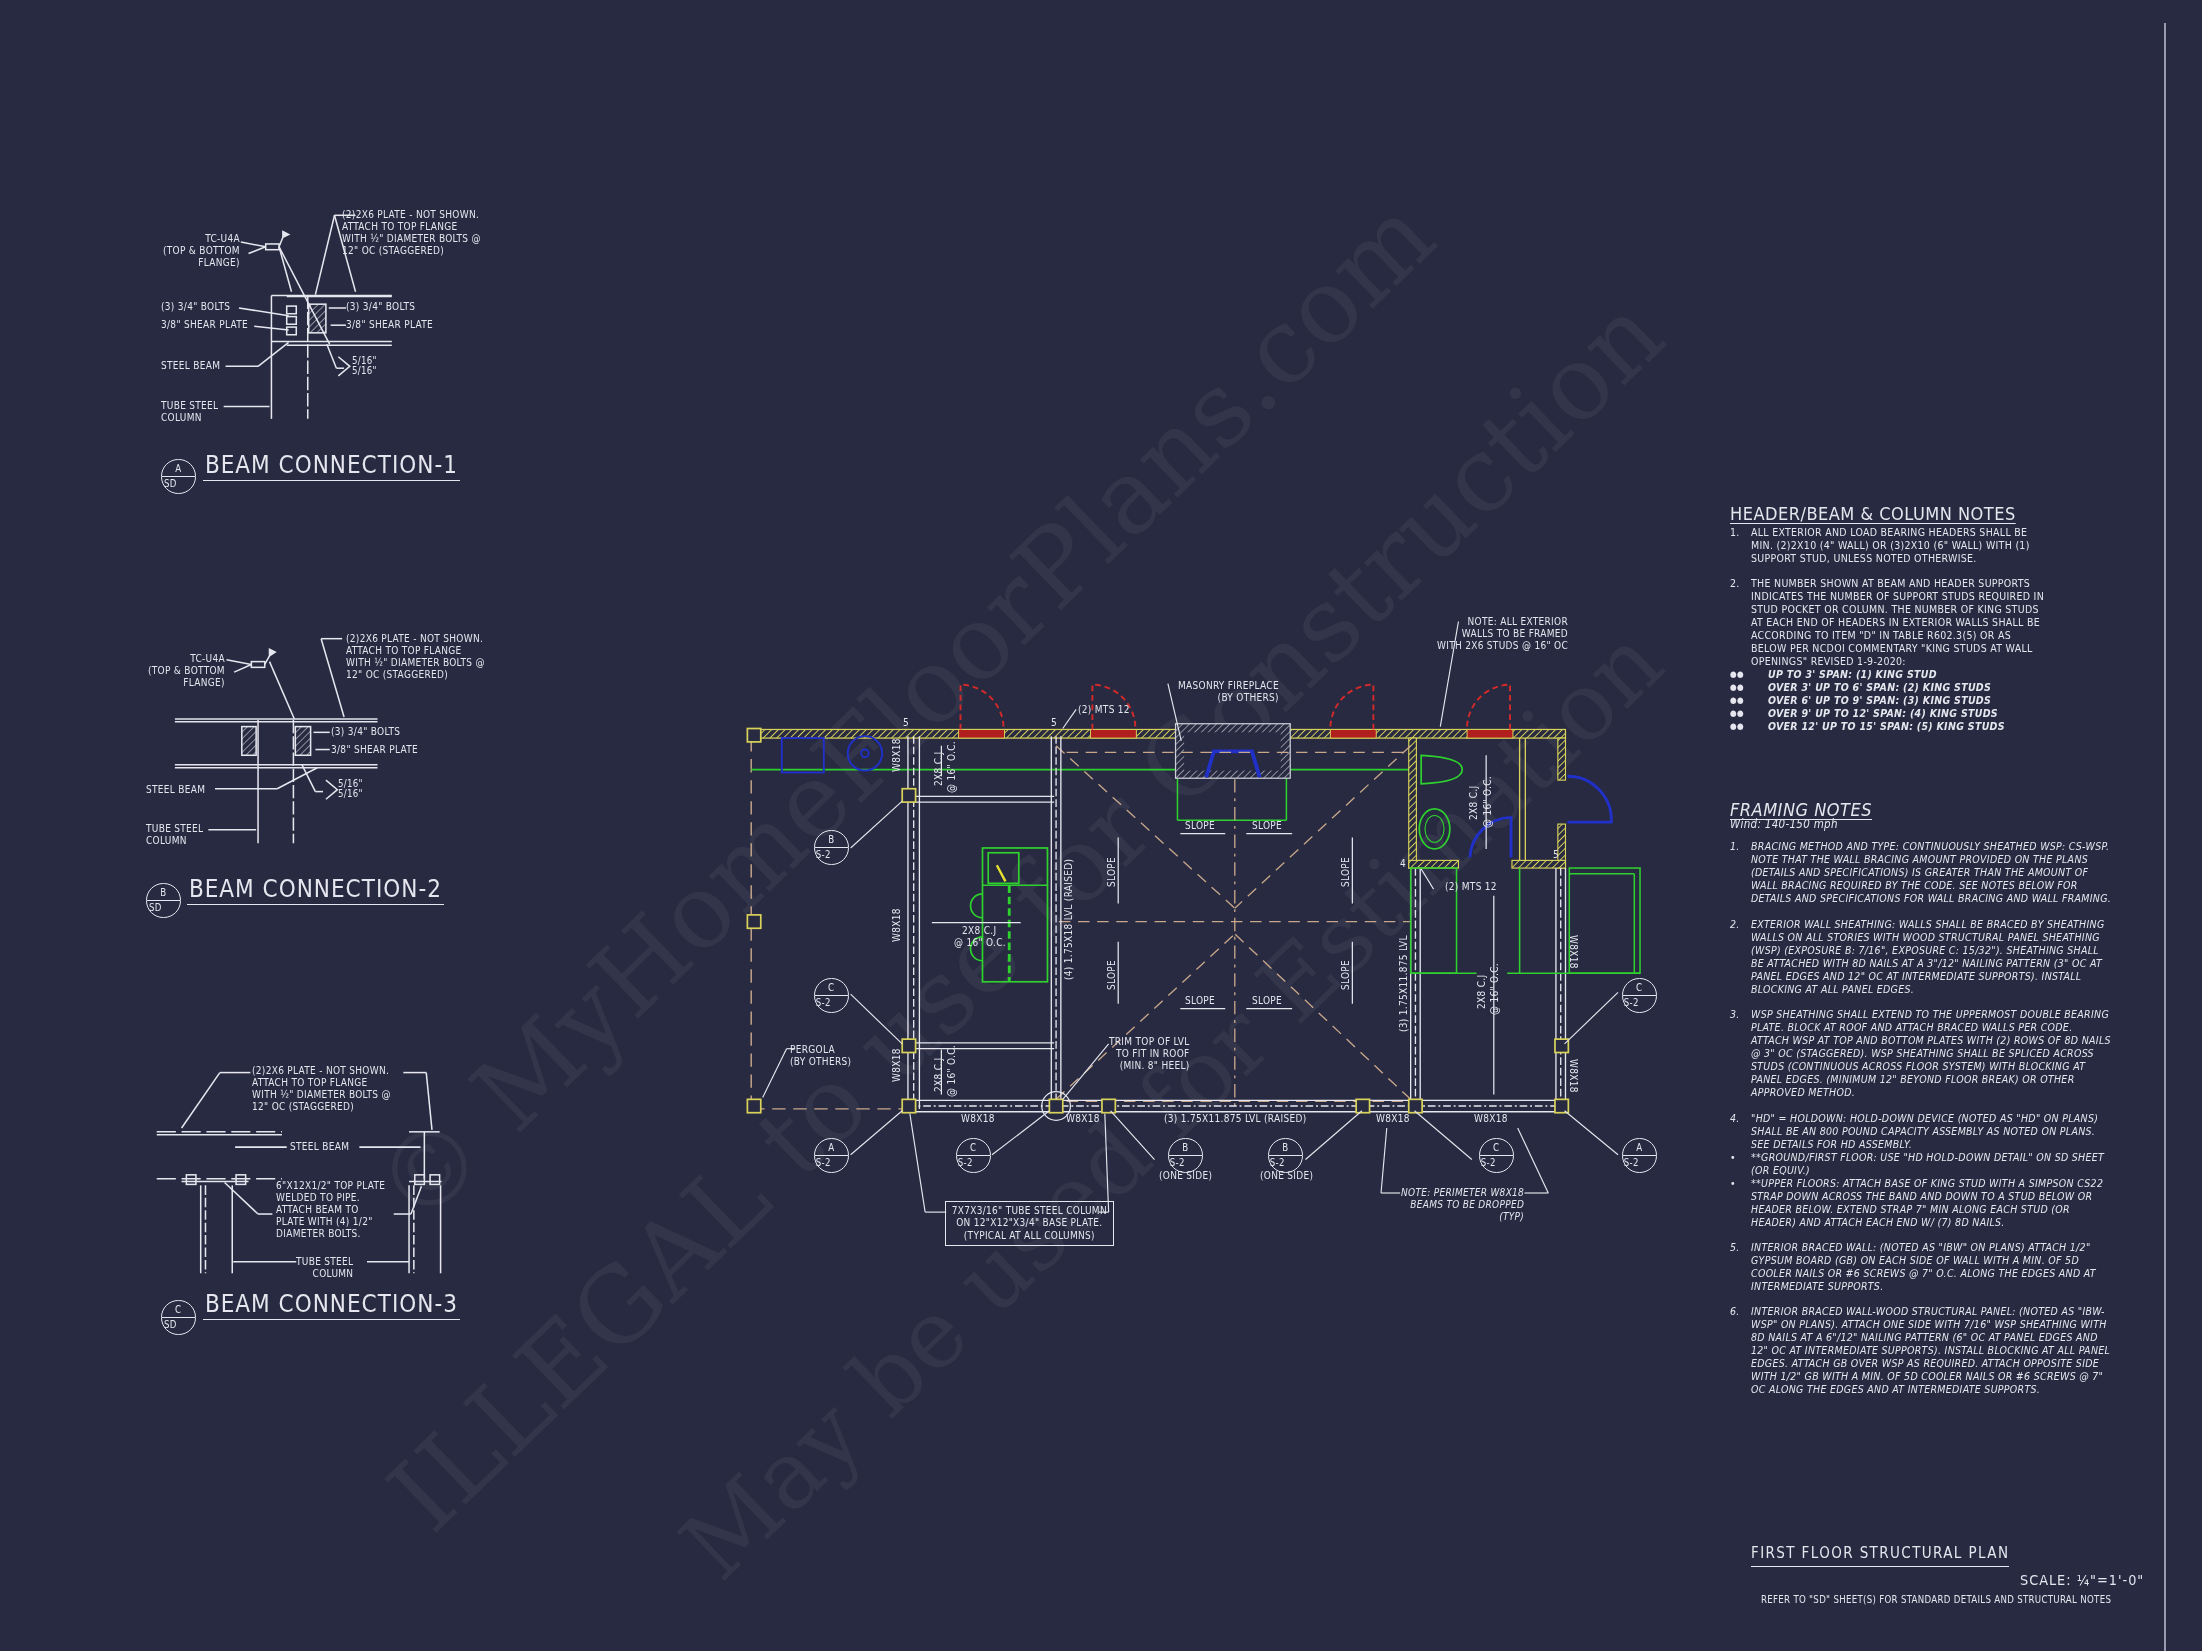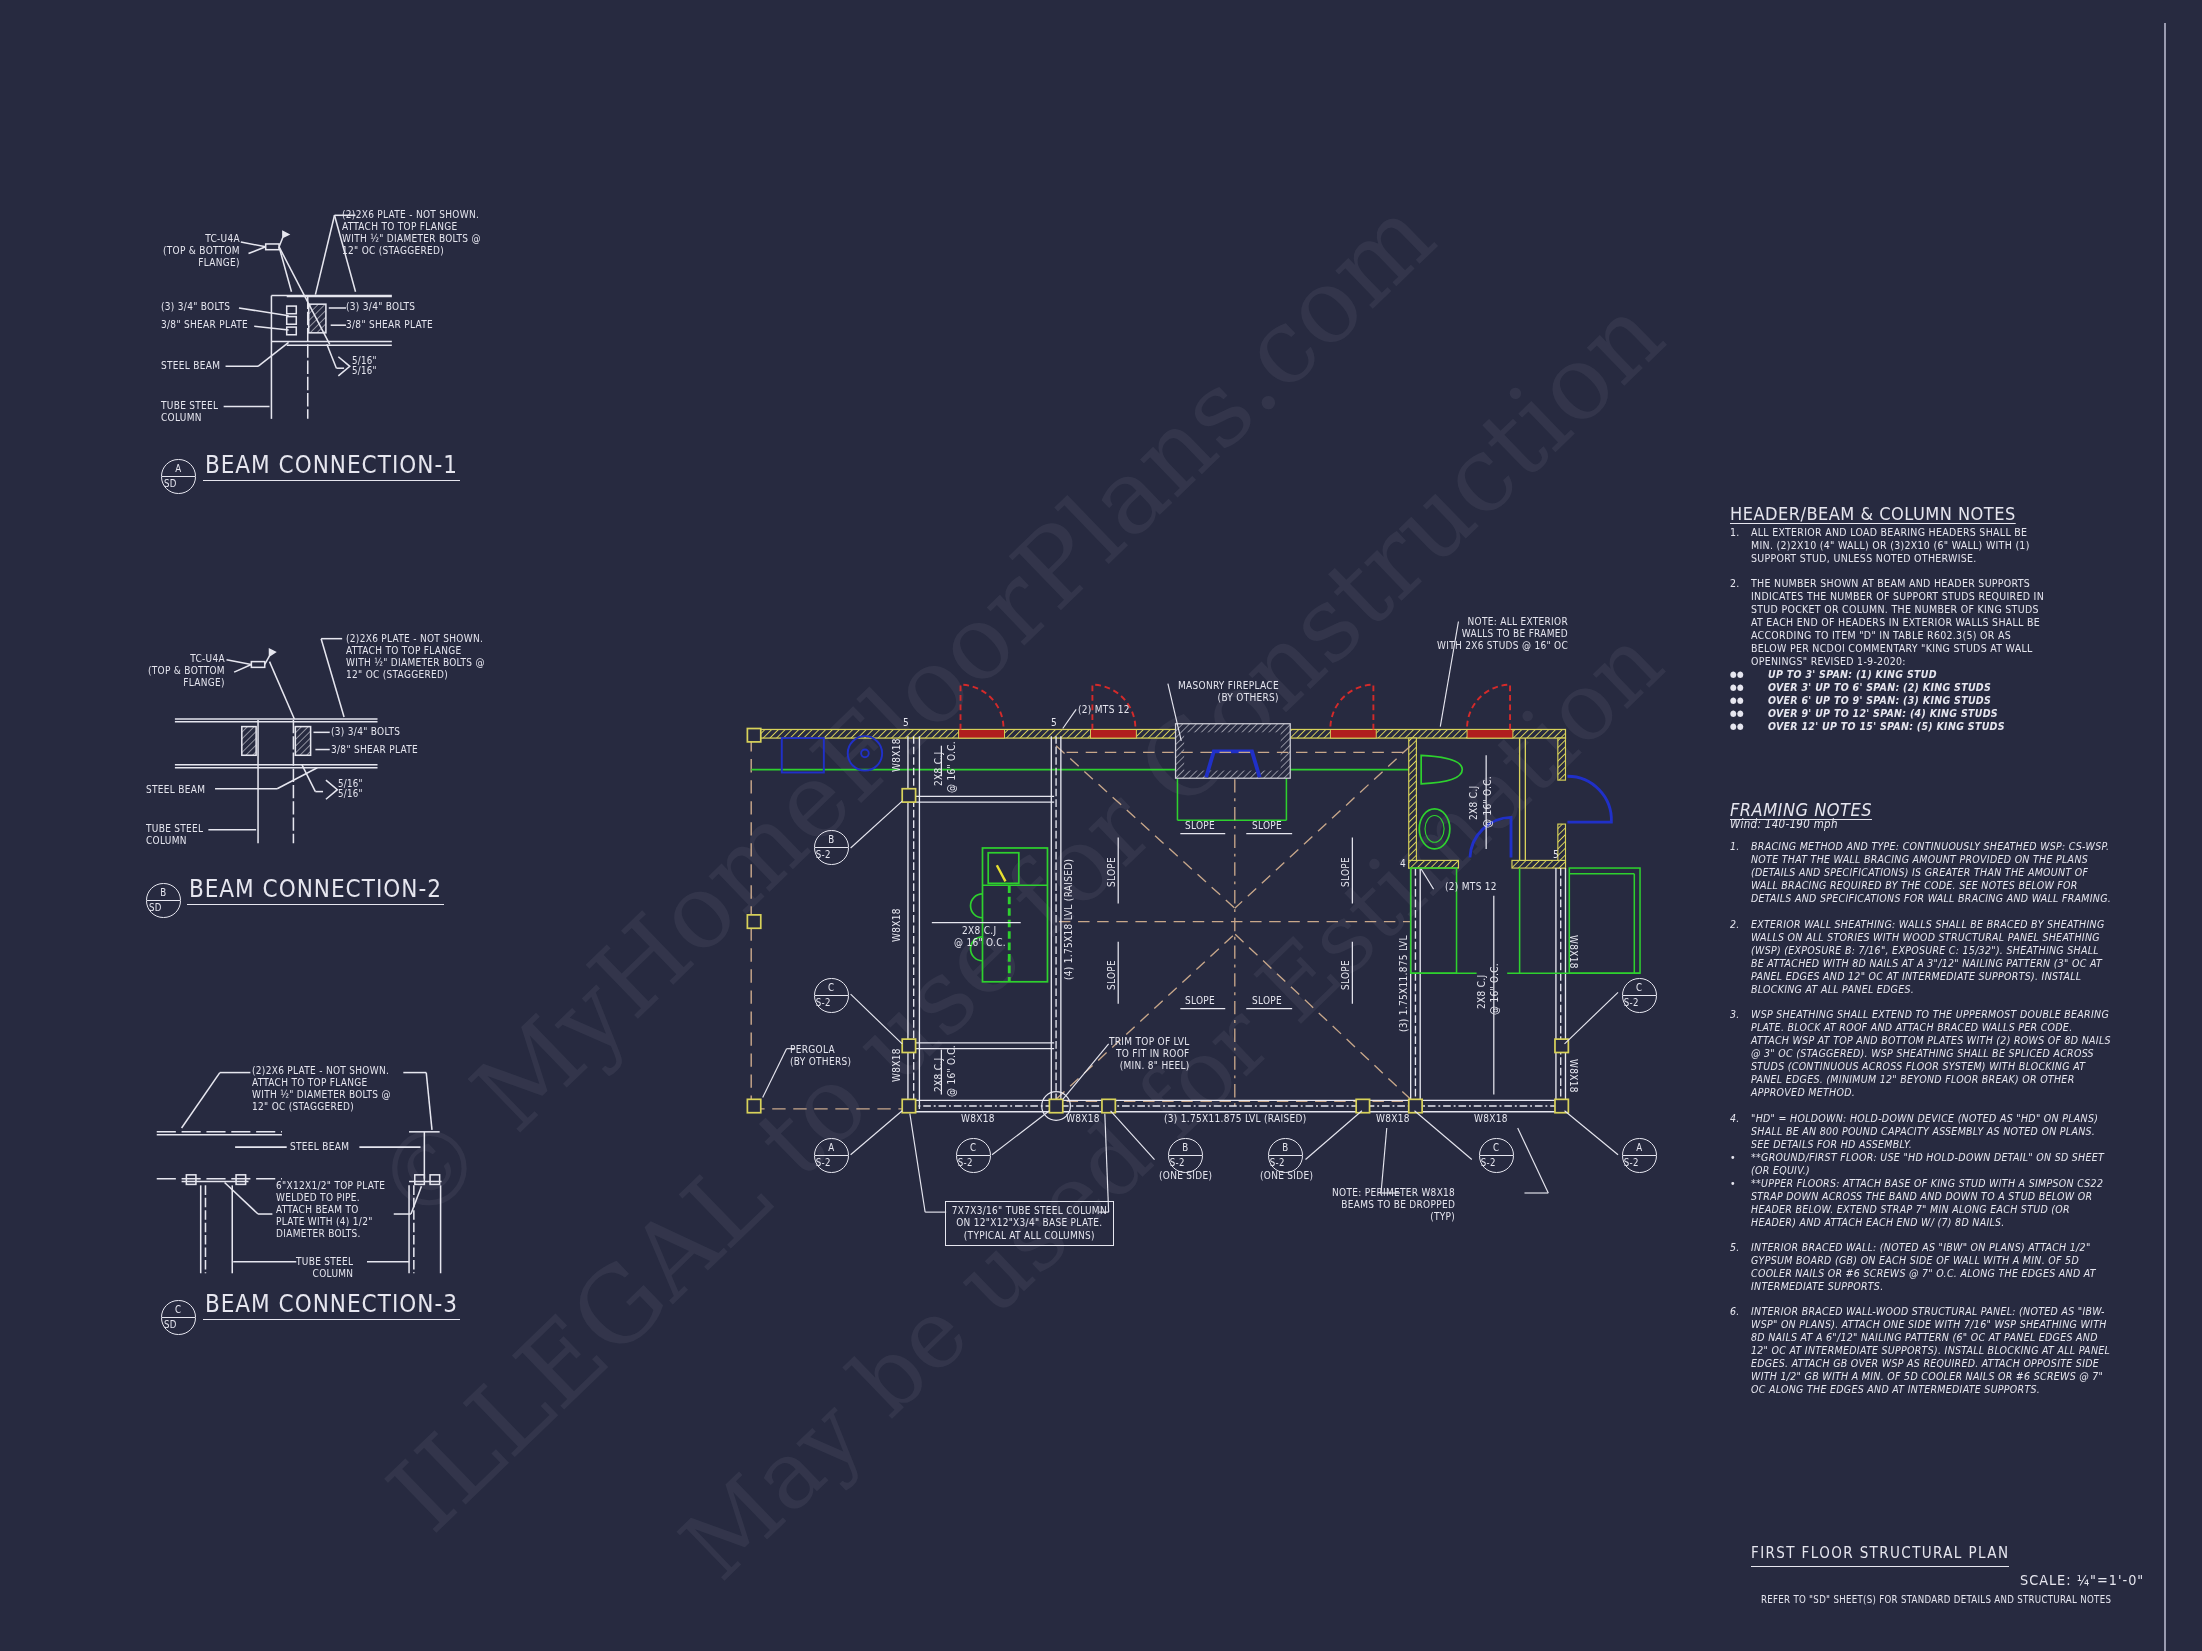--- a/index.html
+++ b/index.html
@@ -434,21 +434,21 @@
   <div class="lbl cad" style="left:1474px;top:1113px;">W8x18</div>
 
   <div class="lbl cad" style="left:790px;top:1044px;white-space:pre;">PERGOLA
 (BY OTHERS)</div>
   <div class="lbl cad c" style="left:1109px;top:1036px;white-space:pre;">TRIM TOP OF LVL
 TO FIT IN ROOF
 (MIN. 8" HEEL)</div>
   <div class="boxed cad" style="left:945px;top:1201px;white-space:pre;">7x7x3/16" TUBE STEEL COLUMN
 ON 12"x12"x3/4" BASE PLATE.
 (TYPICAL AT ALL COLUMNS)</div>
-  <div class="lbl cad c" style="left:1332px;top:1187px;white-space:pre;">NOTE: PERIMETER W8X18
+  <div class="lbl cad c" style="left:1401px;top:1187px;white-space:pre;font-style:italic;">NOTE: PERIMETER W8X18
 BEAMS TO BE DROPPED
 (TYP)</div>
   <div class="lbl cad" style="left:1159px;top:1170px;">(ONE SIDE)</div>
   <div class="lbl cad" style="left:1260px;top:1170px;">(ONE SIDE)</div>
 
   <div class="tag cad" style="left:814px;top:830px;">
       <span class="t">B</span>
       <span class="b">S-2</span>
     </div>
   <div class="tag cad" style="left:814px;top:978px;">
@@ -512,21 +512,21 @@
       <span class="txt">OVER 9' UP TO 12' SPAN: (4) KING STUDS</span>
     </div>
   <div class="bul">
       <span class="dot">●●</span>
       <span class="txt">OVER 12' UP TO 15' SPAN: (5) KING STUDS</span>
     </div>
 </div>
 
 <div class="note-block cad" style="left:1730px;top:803px;width:382px;font-style:italic;">
   <div class="note-title">FRAMING NOTES</div>
-  <div class="note-sub">Wind: 140-190 mph</div>
+  <div class="note-sub">Wind: 140-150 mph</div>
   <div class="note-item">
       <div class="note-num">1.</div>
       <div class="note-text">BRACING METHOD AND TYPE: CONTINUOUSLY SHEATHED WSP: CS-WSP. NOTE THAT THE WALL BRACING AMOUNT PROVIDED ON THE PLANS (DETAILS AND SPECIFICATIONS) IS GREATER THAN THE AMOUNT OF WALL BRACING REQUIRED BY THE CODE. SEE NOTES BELOW FOR DETAILS AND SPECIFICATIONS FOR WALL BRACING AND WALL FRAMING.</div>
     </div>
   <div class="note-item">
       <div class="note-num">2.</div>
       <div class="note-text">EXTERIOR WALL SHEATHING: WALLS SHALL BE BRACED BY SHEATHING WALLS ON ALL STORIES WITH WOOD STRUCTURAL PANEL SHEATHING (WSP) (EXPOSURE B: 7/16", EXPOSURE C: 15/32"). SHEATHING SHALL BE ATTACHED WITH 8d NAILS AT A 3"/12" NAILING PATTERN (3" OC AT PANEL EDGES AND 12" OC AT INTERMEDIATE SUPPORTS). INSTALL BLOCKING AT ALL PANEL EDGES.</div>
     </div>
   <div class="note-item">
       <div class="note-num">3.</div>

